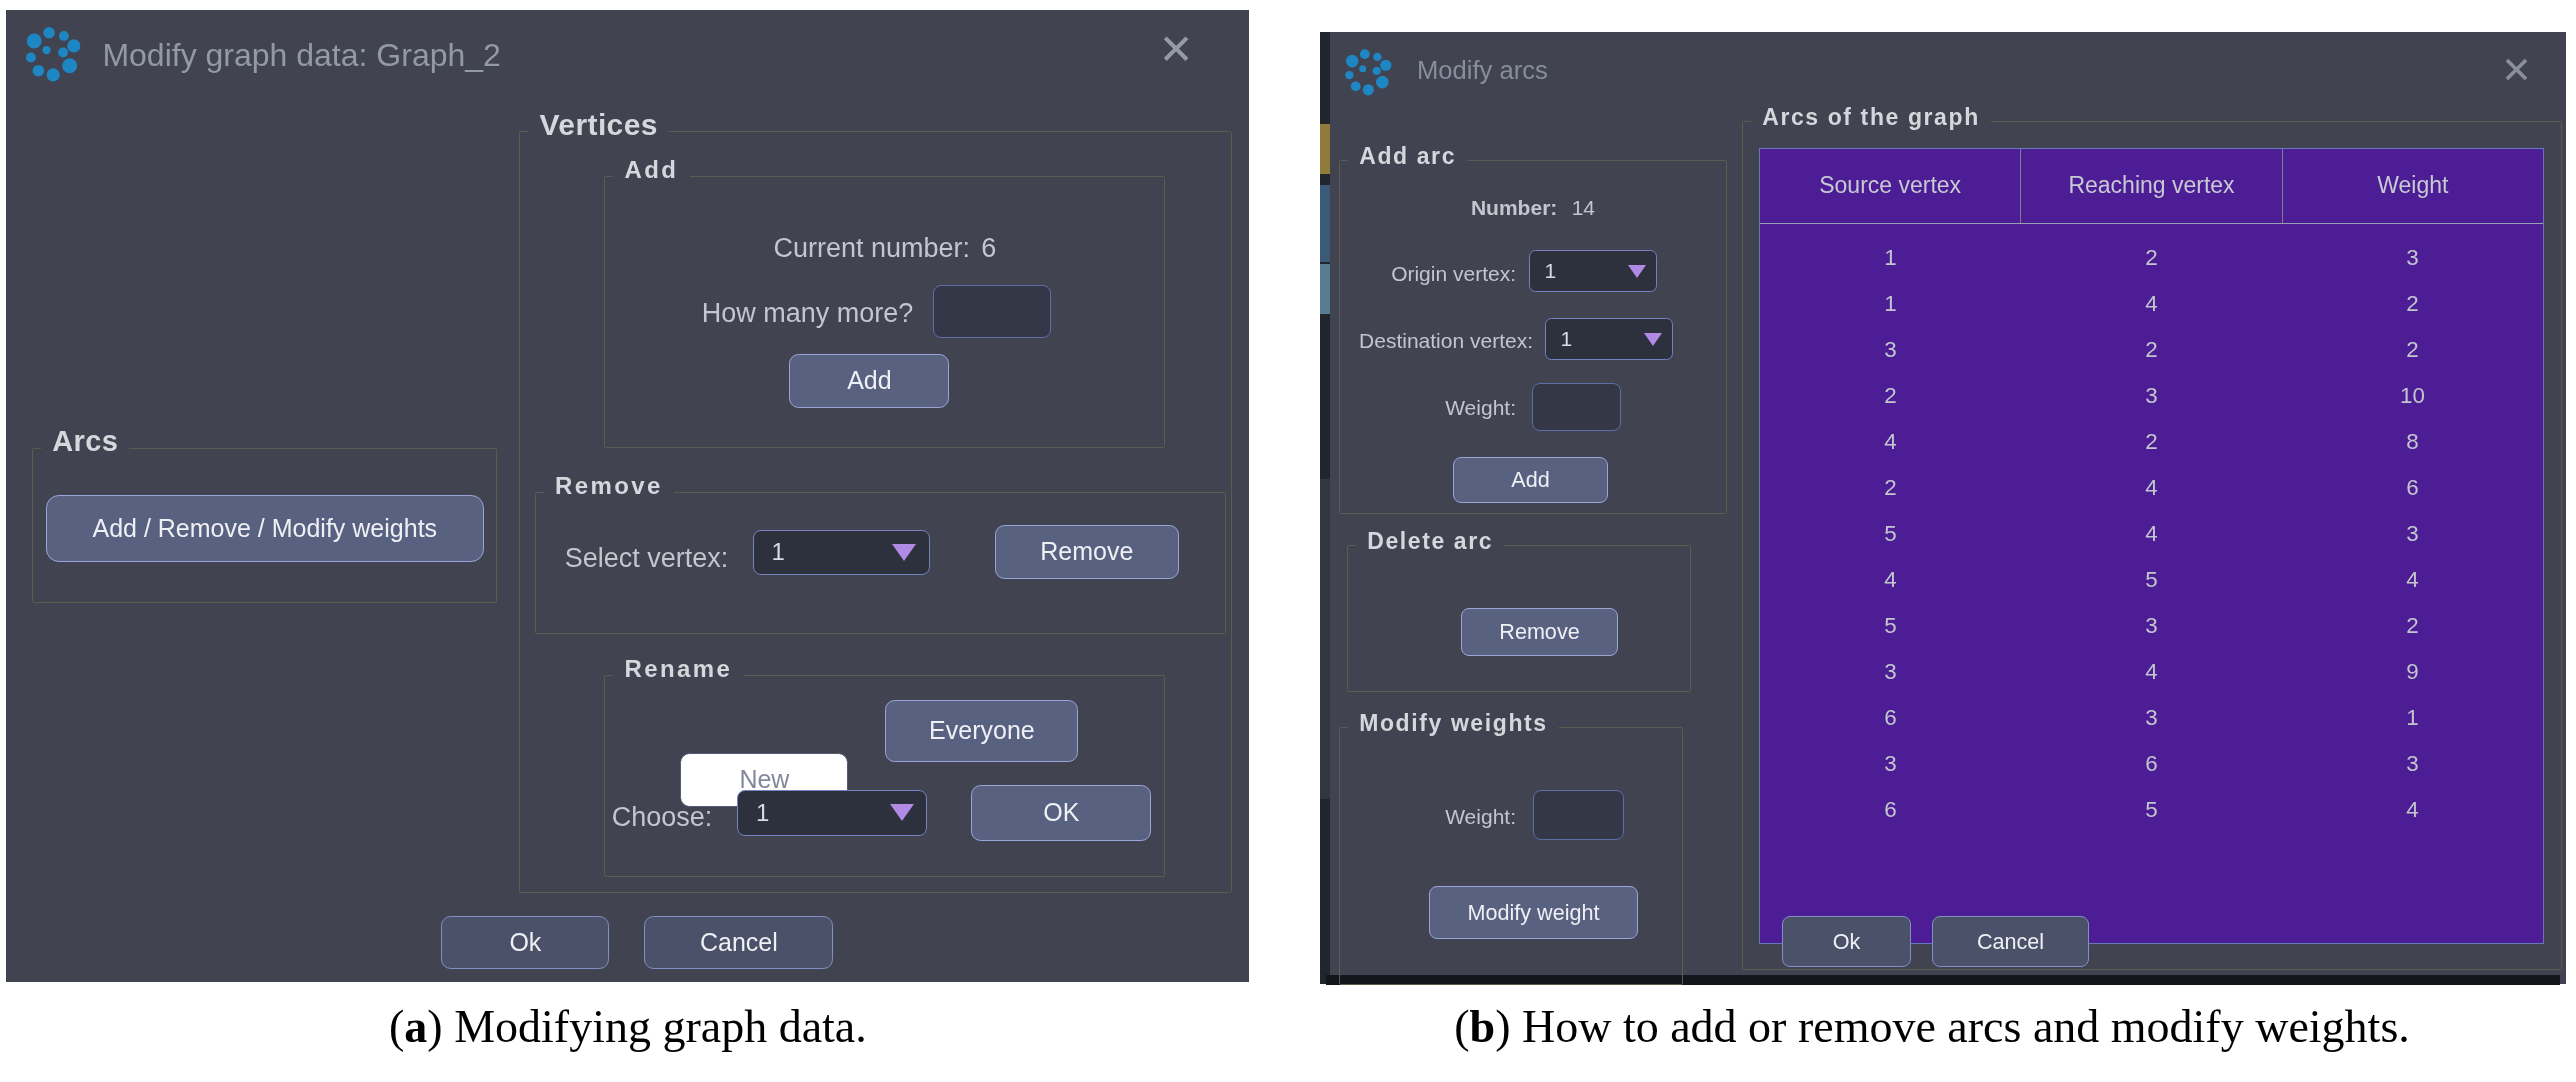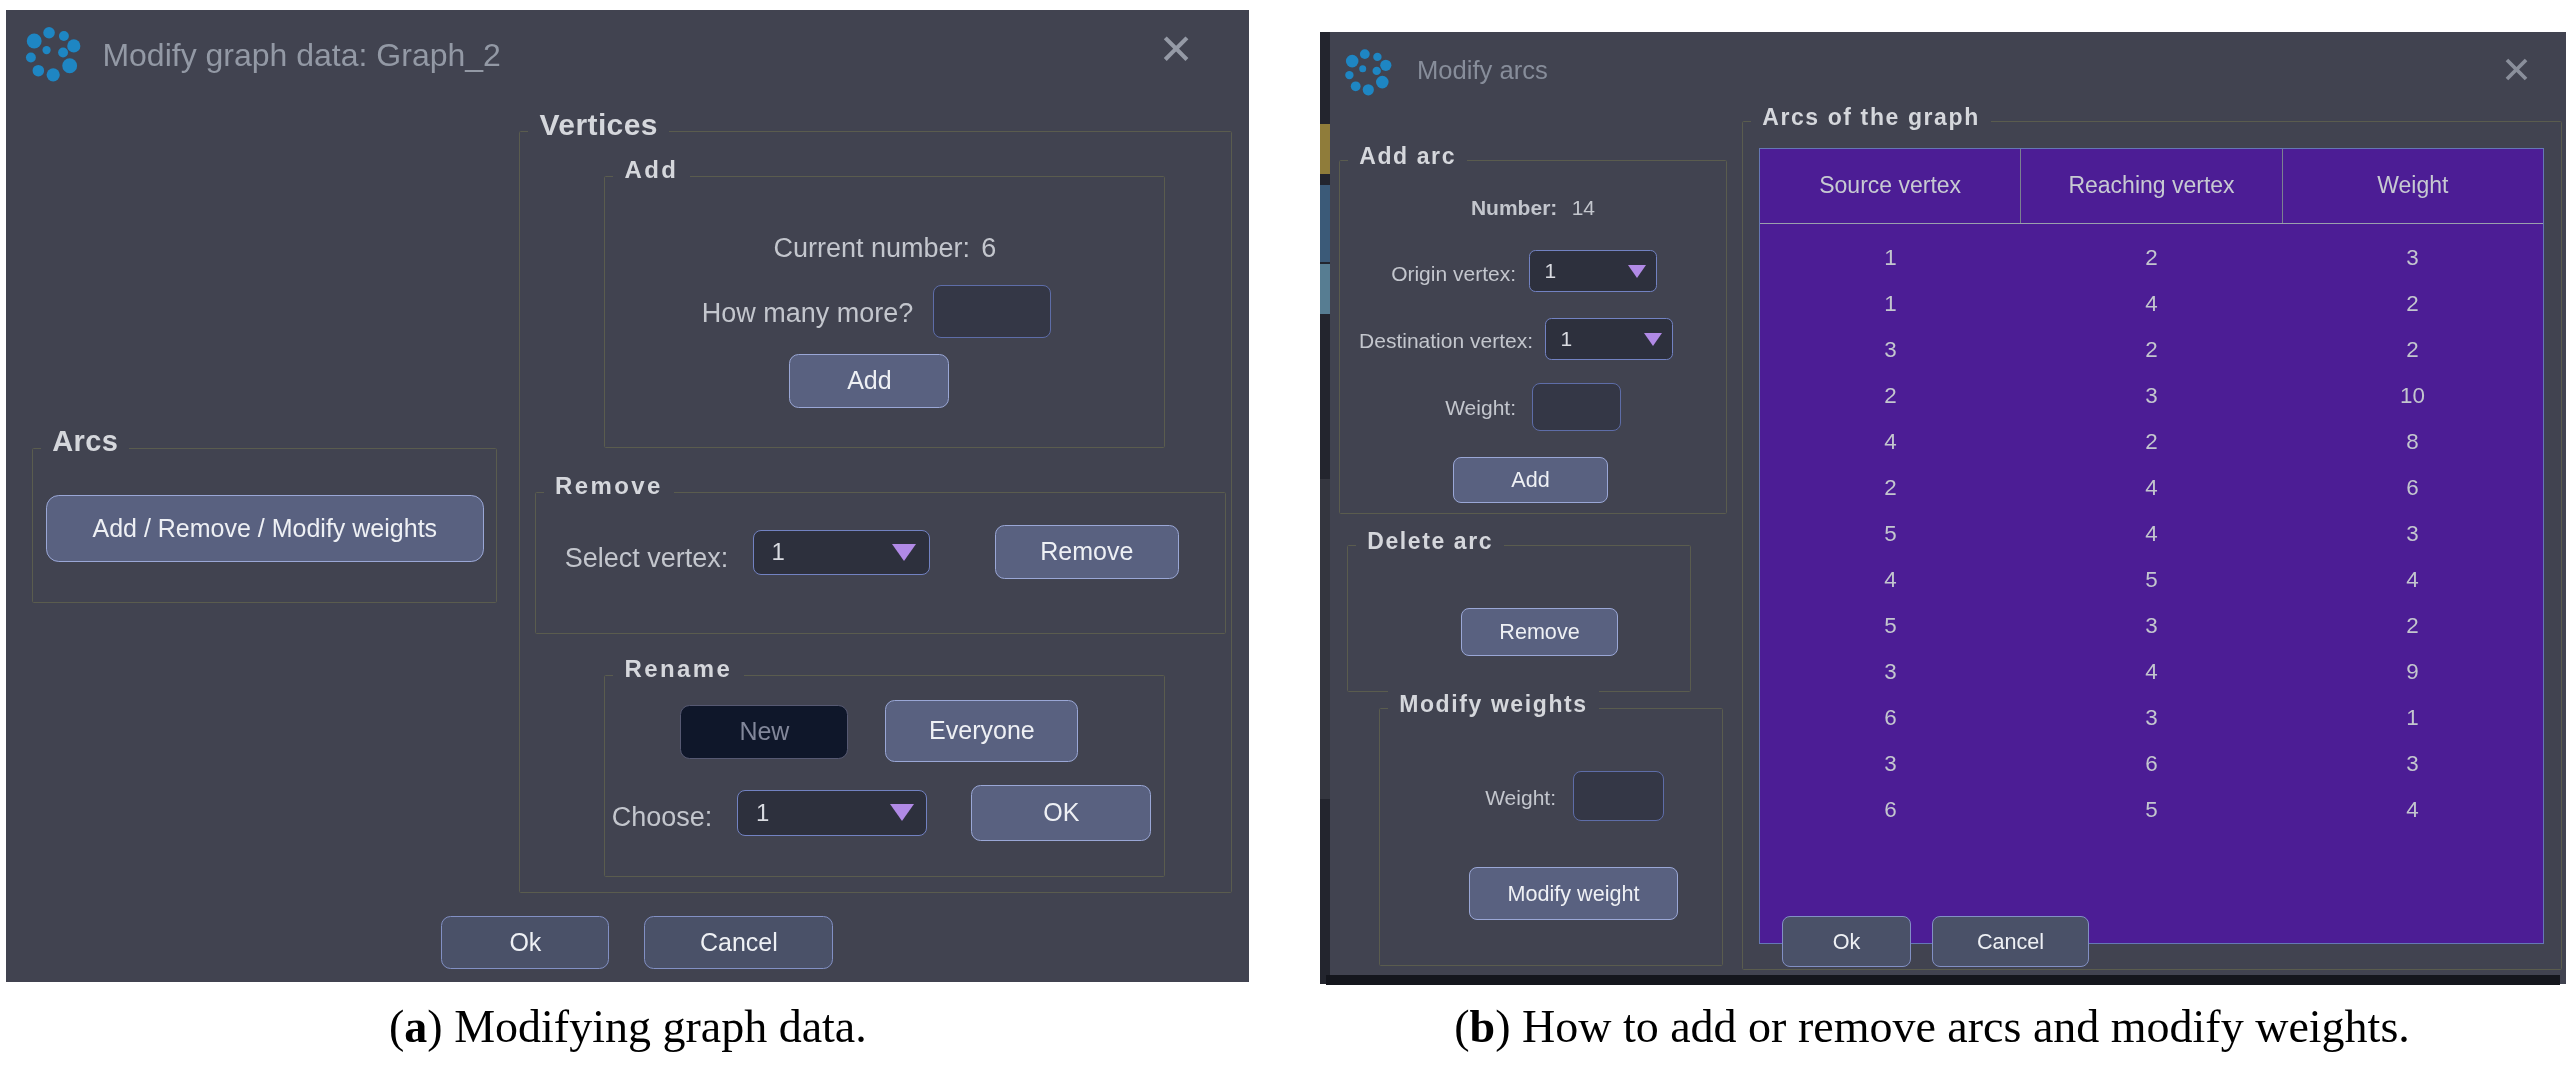--- a/index.html
+++ b/index.html
@@ -20,21 +20,21 @@
   .group-label.big{font-size:30px;letter-spacing:0.4px;top:-24px;}
   .group-label.plain{letter-spacing:0.4px;}
   .group-label.sm{font-size:23px;letter-spacing:1.6px;top:-18.4px;}
   
   .btn{
     position:absolute;display:flex;align-items:center;justify-content:center;
     background:#596180;border:1.6px solid #9aa7d6;border-radius:9.6px;
     color:#eef0f4;font-size:25px;box-sizing:border-box;white-space:nowrap;
   }
   .btn.footer{background:#4a5168;border-color:#8290c4;}
-  .btn.disabled{background:#0f172a;border-color:#565972;color:#82879a;}
+  .btn.disabled{background:#ffffff;border-color:#565972;color:#82879a;margin-top:48px;}
   .btn.sm{font-size:21.6px;border-radius:8px;}
   .combo{
     position:absolute;display:flex;align-items:center;justify-content:space-between;
     background:#2d303d;border:1.6px solid #7282c2;border-radius:8px;
     color:#d9dbe1;font-size:24px;box-sizing:border-box;padding:0 12.8px 0 17.6px;
   }
   .combo.sm{font-size:21px;padding:0 9.6px 0 14.4px;border-radius:6.4px;}
   .combo-arrow{
     width:0;height:0;border-left:12px solid transparent;border-right:12px solid transparent;
     border-top:17px solid #b18ae6;
@@ -181,21 +181,21 @@
     <div class="lbl sm r" style="left:80px;top:235px;width:96px;">Weight:</div>
     <input class="tinput" style="left: 192px; top: 222px; width: 89px; height: 48px;" value="">
     <div class="btn sm" style="left:113px;top:296px;width:155px;height:46px;">Add</div>
   </div>
 
   <div class="group" style="left:27px;top:513px;width:342px;height:145px;">
     <div class="group-label sm">Delete arc</div>
     <div class="btn sm" style="left:113px;top:62px;width:157px;height:48px;">Remove</div>
   </div>
 
-  <div class="group" style="left:19px;top:676px;width:342px;height:256px;margin-left:40px;">
+  <div class="group" style="left:19px;top:695px;width:342px;height:256px;">
     <div class="group-label sm">Modify weights</div>
     <div class="lbl sm r" style="left:76px;top:77px;width:100px;">Weight:</div>
     <input class="tinput" style="left: 193px; top: 62px; width: 91px; height: 50px;" value="">
     <div class="btn sm" style="left:89px;top:158px;width:209px;height:53px;">Modify weight</div>
   </div>
 
   <div class="group" style="left:422px;top:89px;width:818px;height:847px;">
     <div class="group-label sm plain">Arcs of the graph</div>
     <div class="arc-table" style="left:16px;top:25.6px;width:785px;height:796px;">
       <div class="thead">

